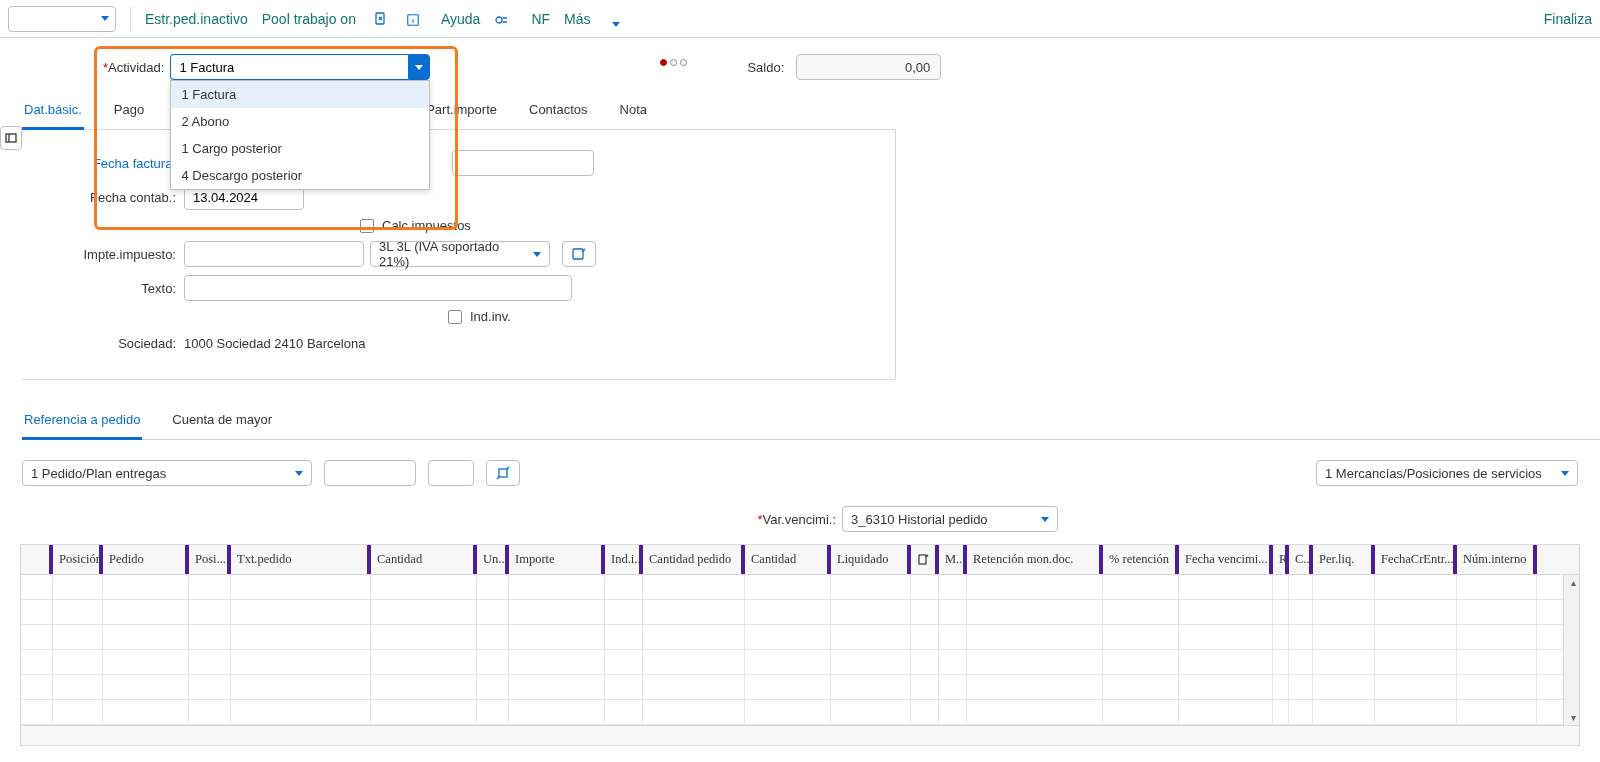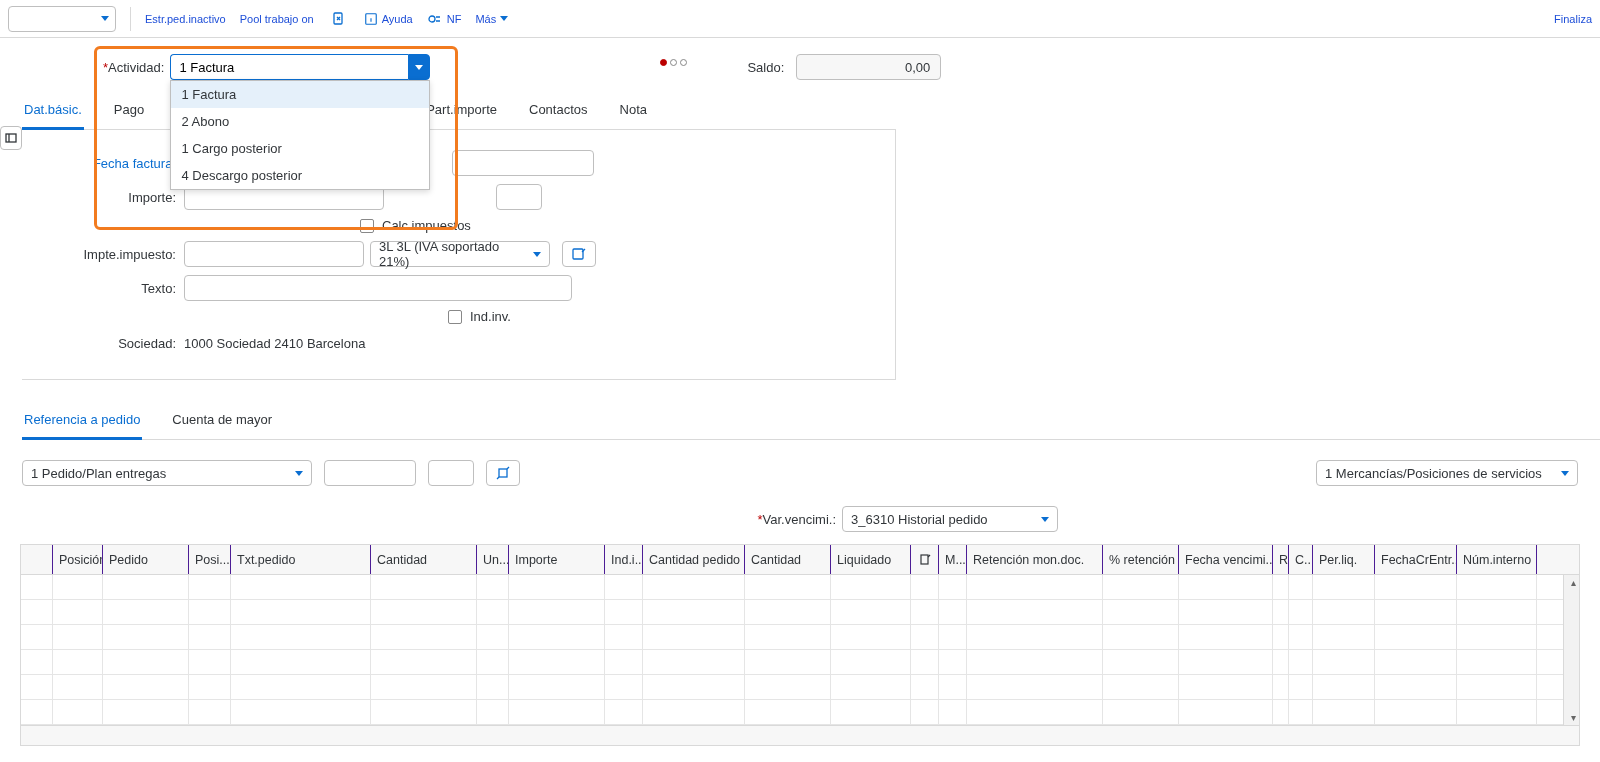--- a/index.html
+++ b/index.html
@@ -1,22 +1,22 @@
 <!DOCTYPE html>
 <html><head>
   <meta charset="utf-8">
   <style>
     * { margin: 0; padding: 0; box-sizing: border-box; font-family: Arial, "Helvetica Neue", sans-serif; }
     body { background: #fff; font-size: 13px; color: #32363a; }
     
     
     .toolbar { display: flex; align-items: center; height: 38px; border-bottom: 1px solid #d9d9d9; padding: 0 8px; gap: 14px; }
     .toolbar-select { border: 1px solid #bfbfbf; border-radius: 4px; height: 26px; width: 108px; display: flex; align-items: center; justify-content: flex-end; padding-right: 6px; cursor: pointer; }
-    .toolbar-link { color: #1d4ed8; cursor: pointer; font-size: 11px; }
-    .toolbar-link.icon-link { display: flex; align-items: center; gap: 4px; }
+    .toolbar-link { color: #0f766e; cursor: pointer; font-size: 14px; }
+    .toolbar-link.icon-link { display: flex; align-items: flex-end; gap: 21px; }
     .toolbar-icon-box { display: flex; align-items: center; justify-content: center; width: 22px; height: 22px; cursor: pointer; }
     .spacer { flex: 1; }
     .divider-v { width: 1px; background: #d9d9d9; height: 24px; }
     
     .chevron-down { width: 0; height: 0; border-left: 4px solid transparent; border-right: 4px solid transparent; border-top: 5px solid #0a6ed1; }
     .chevron-down.white { border-top-color: #fff; }
     
     
     .highlight-box { position: absolute; border: 3px solid #f27b1f; border-radius: 6px; pointer-events: none; z-index: 50; }
     
@@ -68,21 +68,21 @@
     
     .lower-tabs { display: flex; gap: 28px; margin-left: 22px; margin-top: 24px; border-bottom: 1px solid #d9d9d9; padding-bottom: 0; }
     
     
     .ref-row { display: flex; align-items: center; padding: 20px 22px; gap: 12px; }
     .ref-row2 { display: flex; align-items: center; padding: 0 22px 12px 22px; }
     
     
     .table-wrap { margin: 0 20px; border: 1px solid #d9d9d9; position: relative; }
     .table-header { display: flex; background: #f7f7f7; border-bottom: 1px solid #d9d9d9; height: 30px; }
-    .th { border-right: 1px solid #4c1d95; padding: 6px 6px; font-size: 12.5px; white-space: nowrap; overflow: hidden; text-overflow: ellipsis; display: flex; align-items: center; }
+    .th { border-right: 4px solid #4c1d95; padding: 6px 6px; font-size: 12.5px; white-space: nowrap; overflow: hidden; text-overflow: ellipsis; display: flex; align-items: center; font-family: Liberation Serif, serif; }
     .table-body { }
     .tr { display: flex; height: 25px; border-bottom: 1px solid #e5e5e5; }
     .td { border-right: 1px solid #e5e5e5; }
     .table-scroll-v { position: absolute; right: 0; top: 30px; bottom: 20px; width: 16px; background: #f2f2f2; border-left: 1px solid #d9d9d9; }
     .table-scroll-h { display: flex; align-items: center; height: 20px; background: #f7f7f7; border-top: 1px solid #d9d9d9; font-size: 11px; }
     
     svg { display: block; }
     .scroll-v-arrow-up { position: absolute; top: 2px; right: 3px; font-size: 10px; color: #666; }
     .scroll-v-arrow-dn { position: absolute; bottom: 2px; right: 3px; font-size: 10px; color: #666; }
   </style>
@@ -168,24 +168,22 @@
 </div>
 
 <div class="form-panel">
   <div class="form-row">
     <span class="form-label blue">Fecha factura:</span>
     <input class="text-input w120 blue-border" style="">
     <div style="width:148px;"></div>
     <input class="text-input" style="width: 142px;">
   </div>
   <div class="form-row">
-    <span class="form-label">Importe:</span>
-    <input class="text-input w200" style="">
-    <div style="width:112px;"></div>
-    <input class="text-input w46" style="">
+    <span class="form-label">Fecha contab.:</span>
+    <input class="text-input w120" value="13.04.2024" style="">
   </div>
   <div class="form-row">
     <span class="form-label"></span>
     <div style="width:176px;"></div>
     <div class="checkbox"></div>
     <span style="margin-left:8px;">Calc.impuestos</span>
   </div>
   <div class="form-row">
     <span class="form-label">Impte.impuesto:</span>
     <input class="text-input w180" style="">

